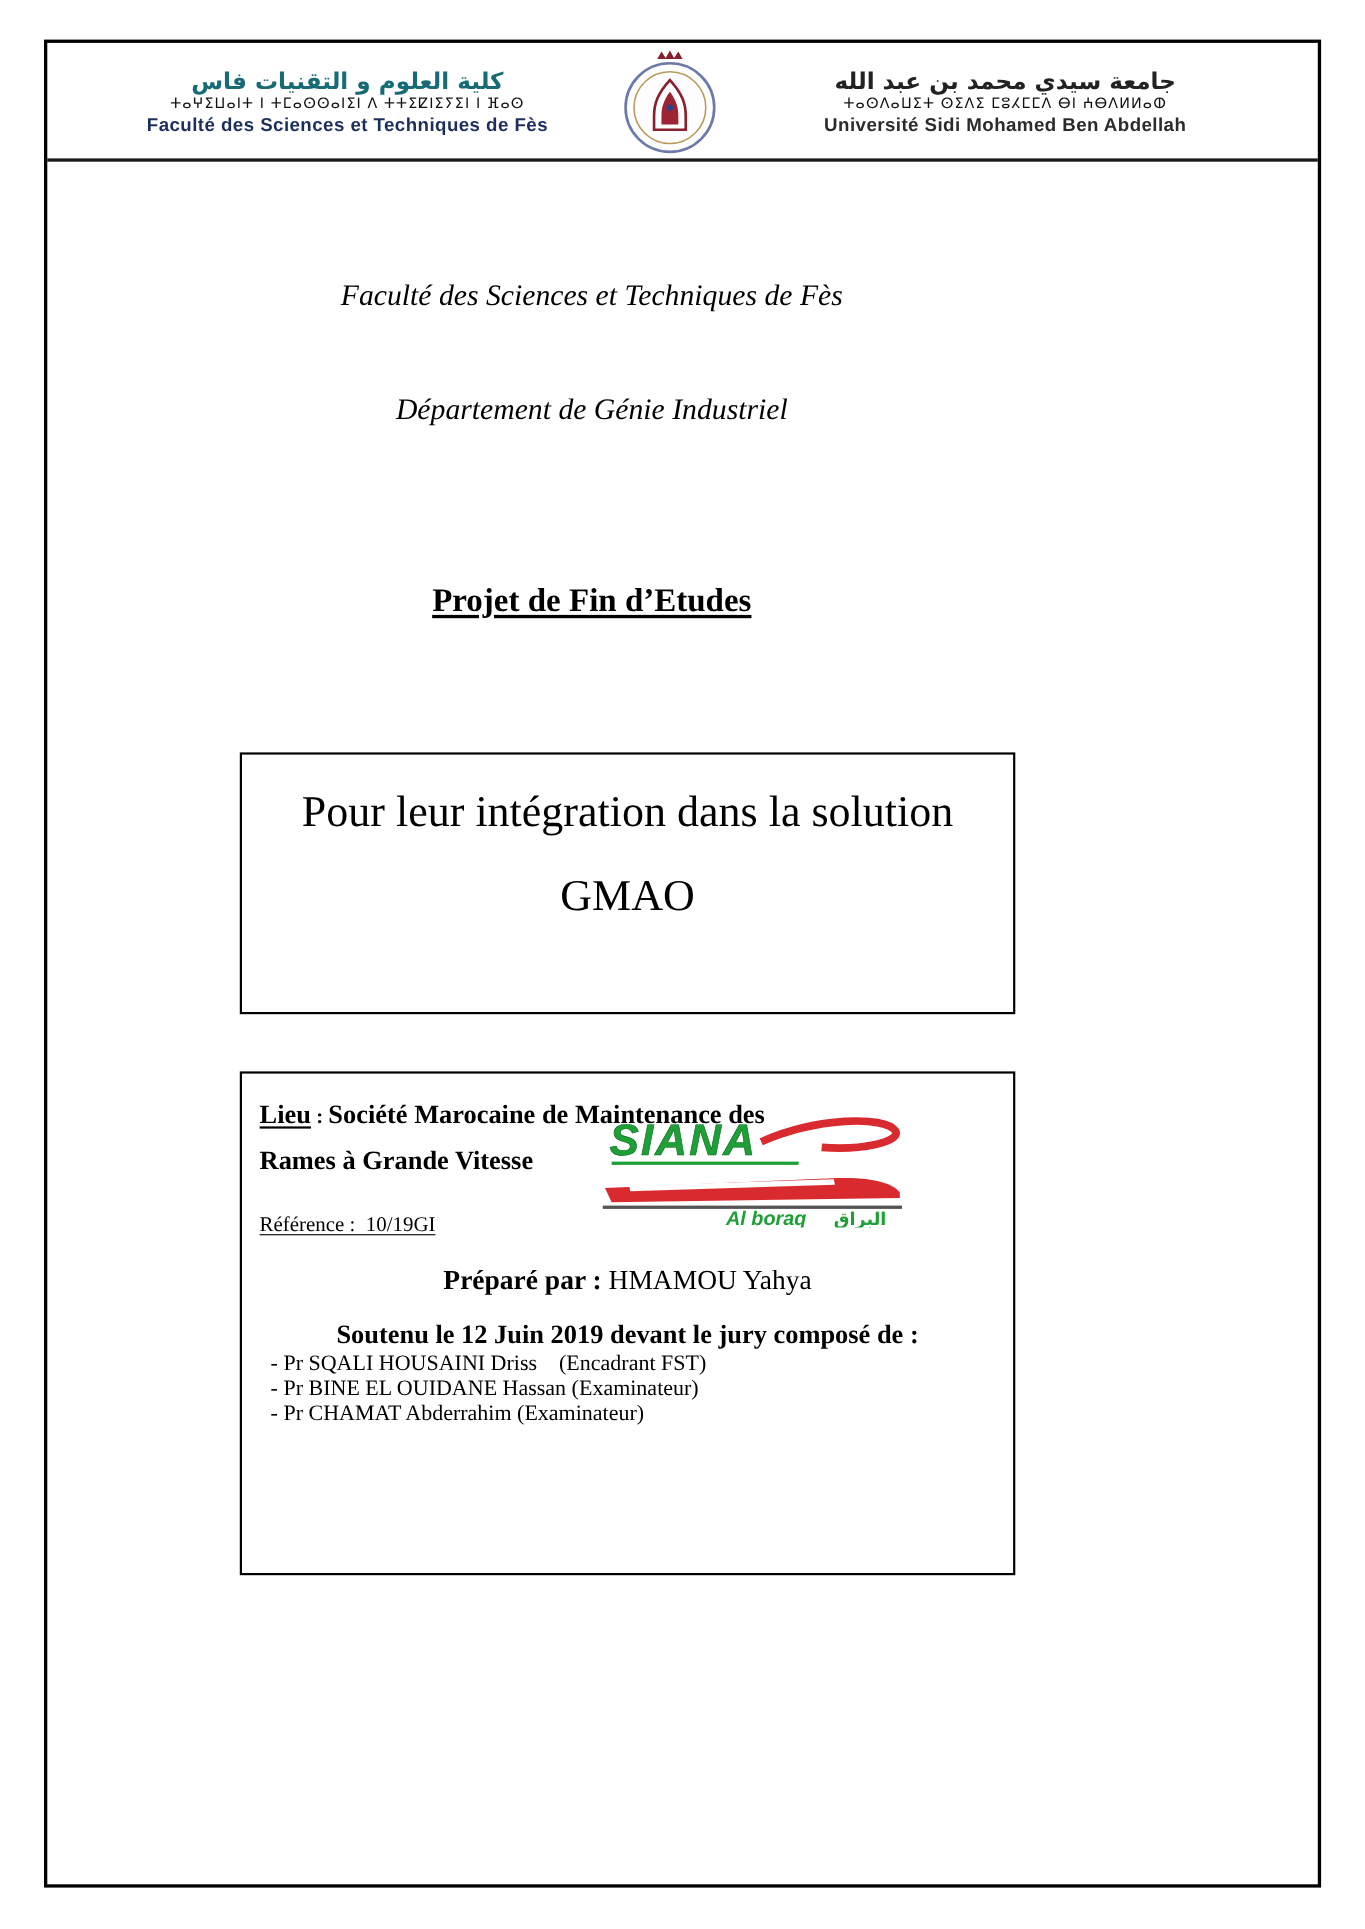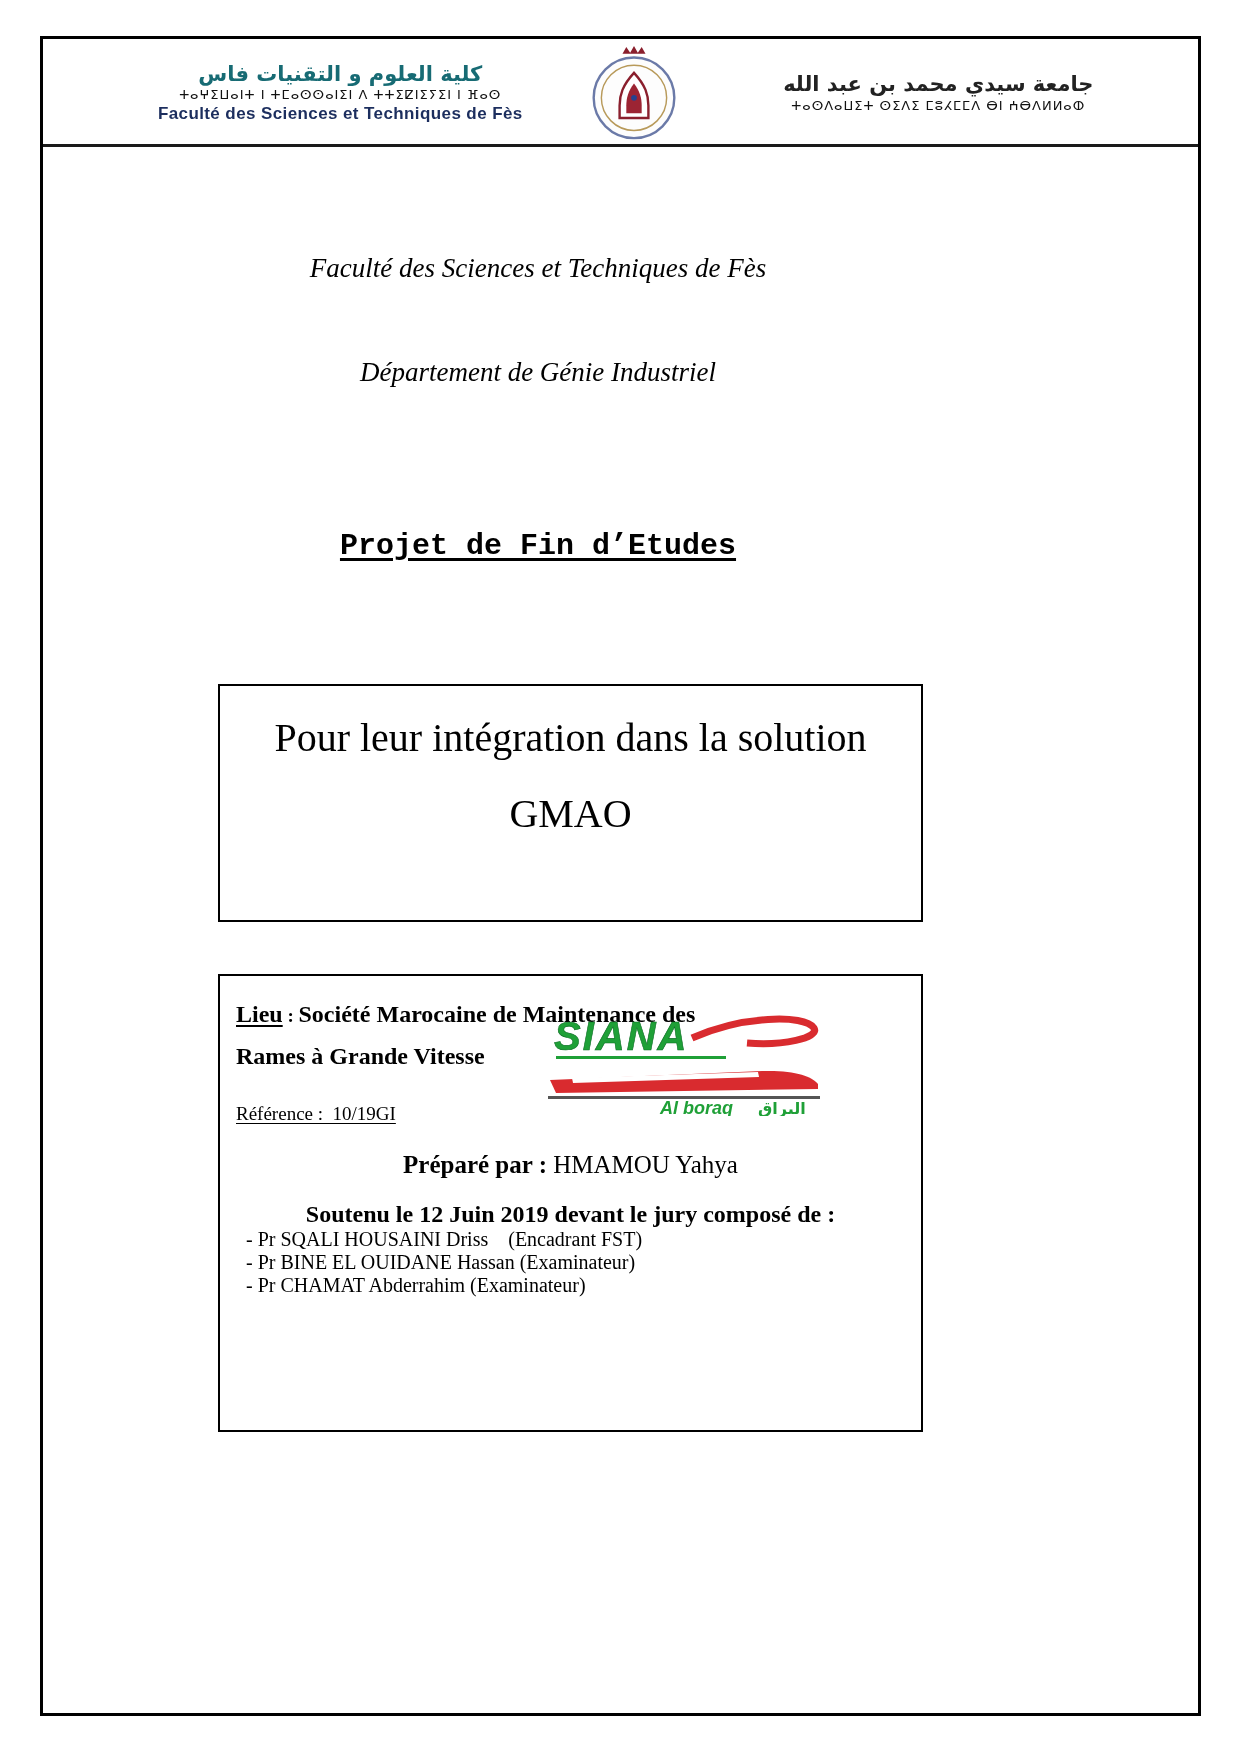--- a/index.html
+++ b/index.html
@@ -13,21 +13,21 @@
   .frame {
     position:absolute; left:40px; top:36px;
     width:1161px; height:1680px;
     border:3px solid #000;
     background:#fff;
   }
   
   .letterhead {
     position:absolute; left:0; top:0; width:100%; height:108px;
     border-bottom:3px solid #1a1a1a;
-    display:flex; align-items:center; justify-content:flex-end;
+    display:flex; align-items:center; justify-content:center;
     padding:6px 10px 4px 10px;
     font-family:"Liberation Sans", sans-serif;
   }
   .h-block { text-align:center; line-height:1.25; }
   .h-left  { width:42%; }
   .h-right { width:44%; }
   .arabic   { font-size:21px; font-weight:bold; font-family:"DejaVu Sans", sans-serif; }
   .arabic.teal { color:#176b74; }
   .arabic.dark { color:#222; }
   .tifinagh { font-size:13px; color:#111; letter-spacing:1px; font-family:"DejaVu Sans", sans-serif; }
@@ -36,21 +36,21 @@
   .french.dark { color:#2b2b2b; }
   .h-logo { width:110px; display:flex; justify-content:center; }
   
   .intro-line {
     position:absolute; left:0; width:990px; text-align:center;
     font-style:italic; font-size:27px;
   }
   .project-line {
     position:absolute; left:0; width:990px; text-align:center;
     font-weight:bold; font-size:30px;
-    text-decoration:underline; text-underline-offset:4px;font-family:Liberation Mono, monospace;
+    text-decoration:underline; text-underline-offset:4px;
   }
   
   .title-box {
     position:absolute; left:175px; top:645px; width:705px; height:238px;
     border:2px solid #000;
     text-align:center;
     padding-top:14px;
   }
   .title-line { font-size:40px; line-height:76px; }
   
@@ -105,20 +105,21 @@
         <circle cx="50" cy="55" r="34" fill="none" stroke="#b89a5a" stroke-width="1.5"></circle>
         <path d="M50 29 C38 42 35 52 35 63 L35 76 L65 76 L65 63 C65 52 62 42 50 29 Z" fill="#ffffff" stroke="#8a1f2d" stroke-width="2.5"></path>
         <path d="M50 40 C44 48 42 55 42 63 L42 71 L58 71 L58 63 C58 55 56 48 50 40 Z" fill="#9c2433"></path>
         <circle cx="50" cy="55" r="3" fill="#26418f"></circle>
       </svg>
     </div>
 
     <div class="h-block h-right">
       <div class="arabic dark">جامعة سيدي محمد بن عبد الله</div>
       <div class="tifinagh">ⵜⴰⵙⴷⴰⵡⵉⵜ ⵙⵉⴷⵉ ⵎⵓⵃⵎⵎⴷ ⴱⵏ ⵄⴱⴷⵍⵍⴰⵀ</div>
+      <div class="french dark">Université Sidi Mohamed Ben Abdellah</div>
     </div>
   </div>
 
   <div class="intro-line" style="top:214px">Faculté des Sciences et Techniques de Fès</div>
   <div class="intro-line" style="top:318px">Département de Génie Industriel</div>
   <div class="project-line" style="top:490px">Projet de Fin d’Etudes</div>
 
   <div class="title-box">
     <div class="title-line">Pour leur intégration dans la solution</div>
     <div class="title-line">GMAO</div>

